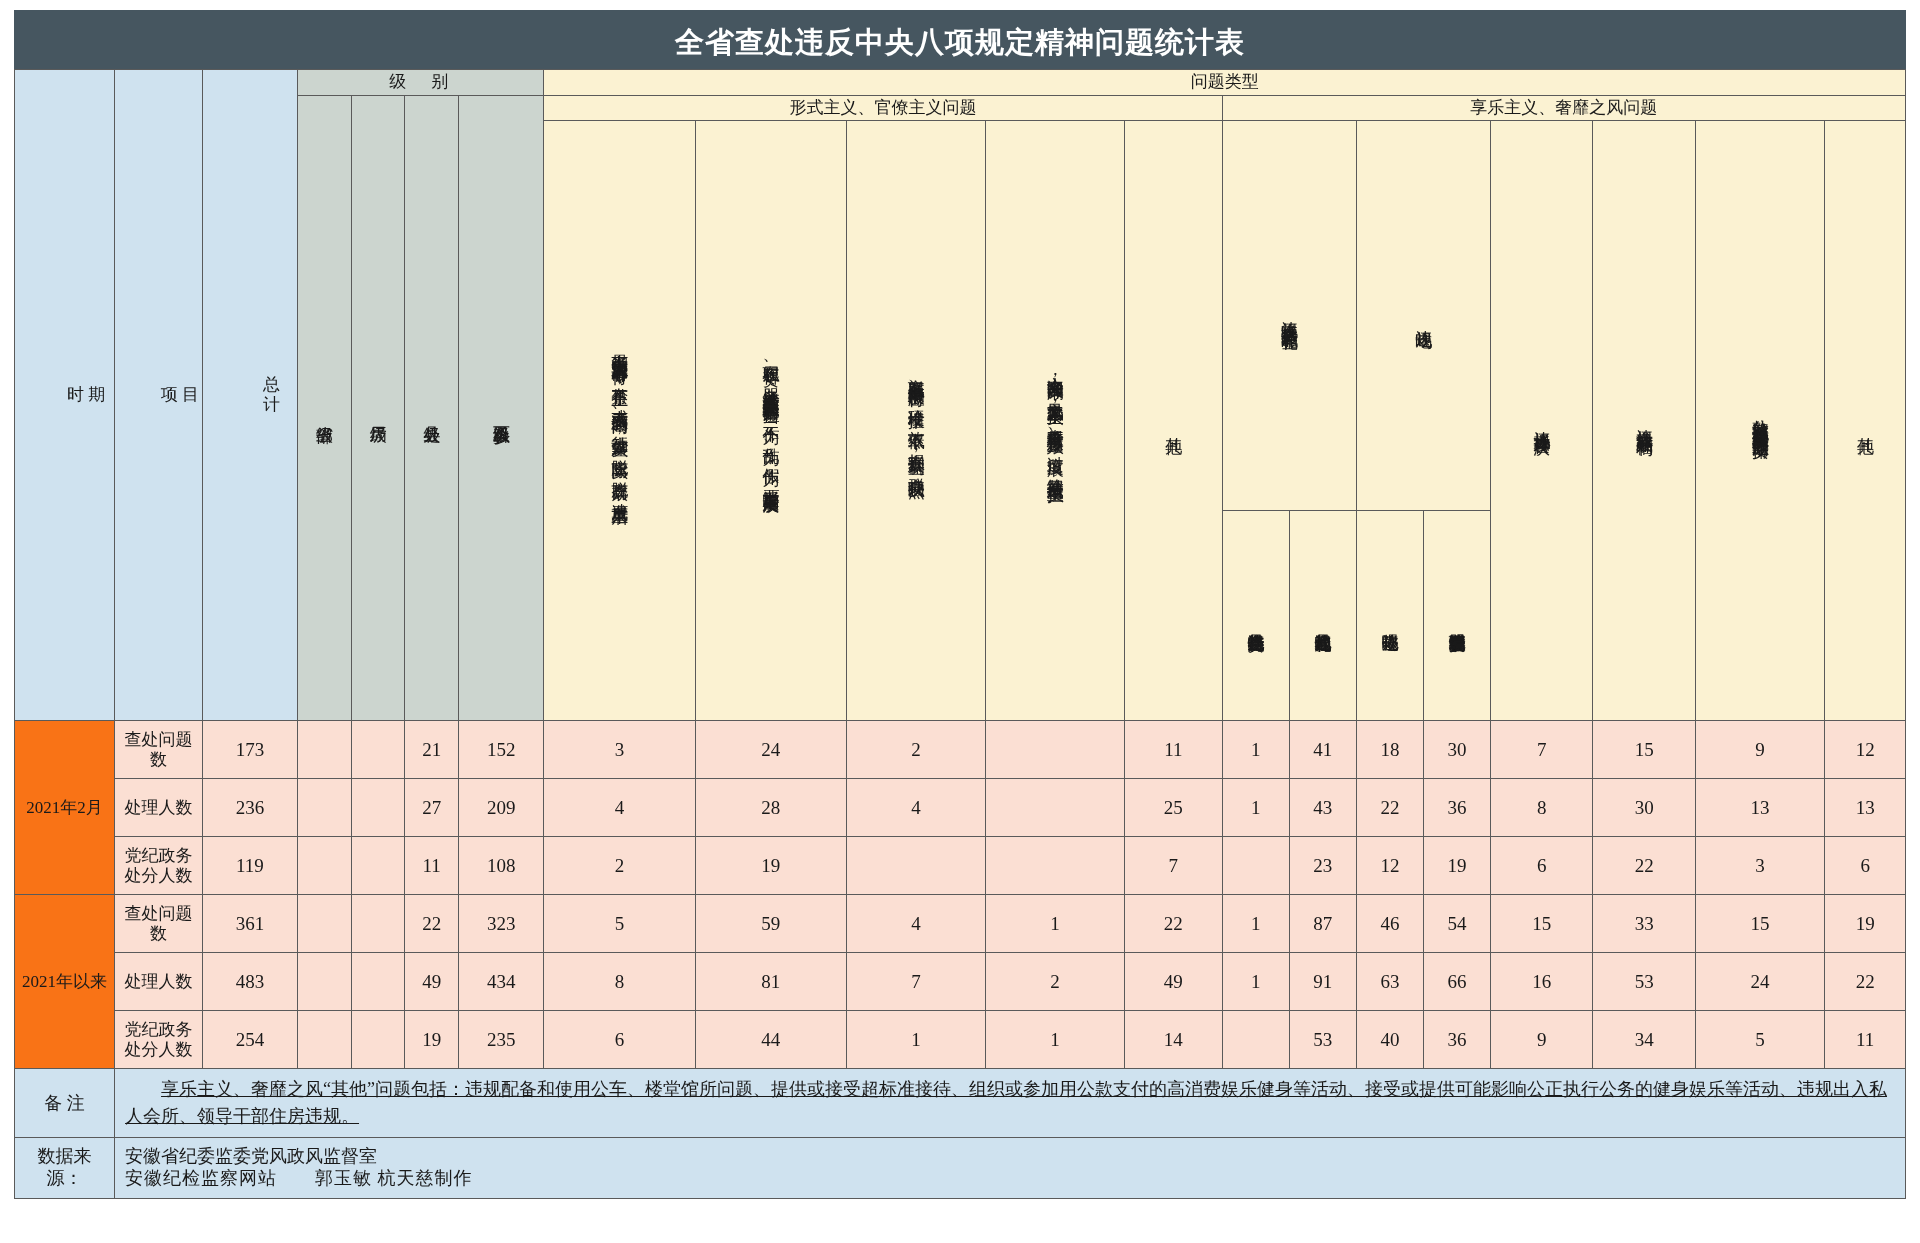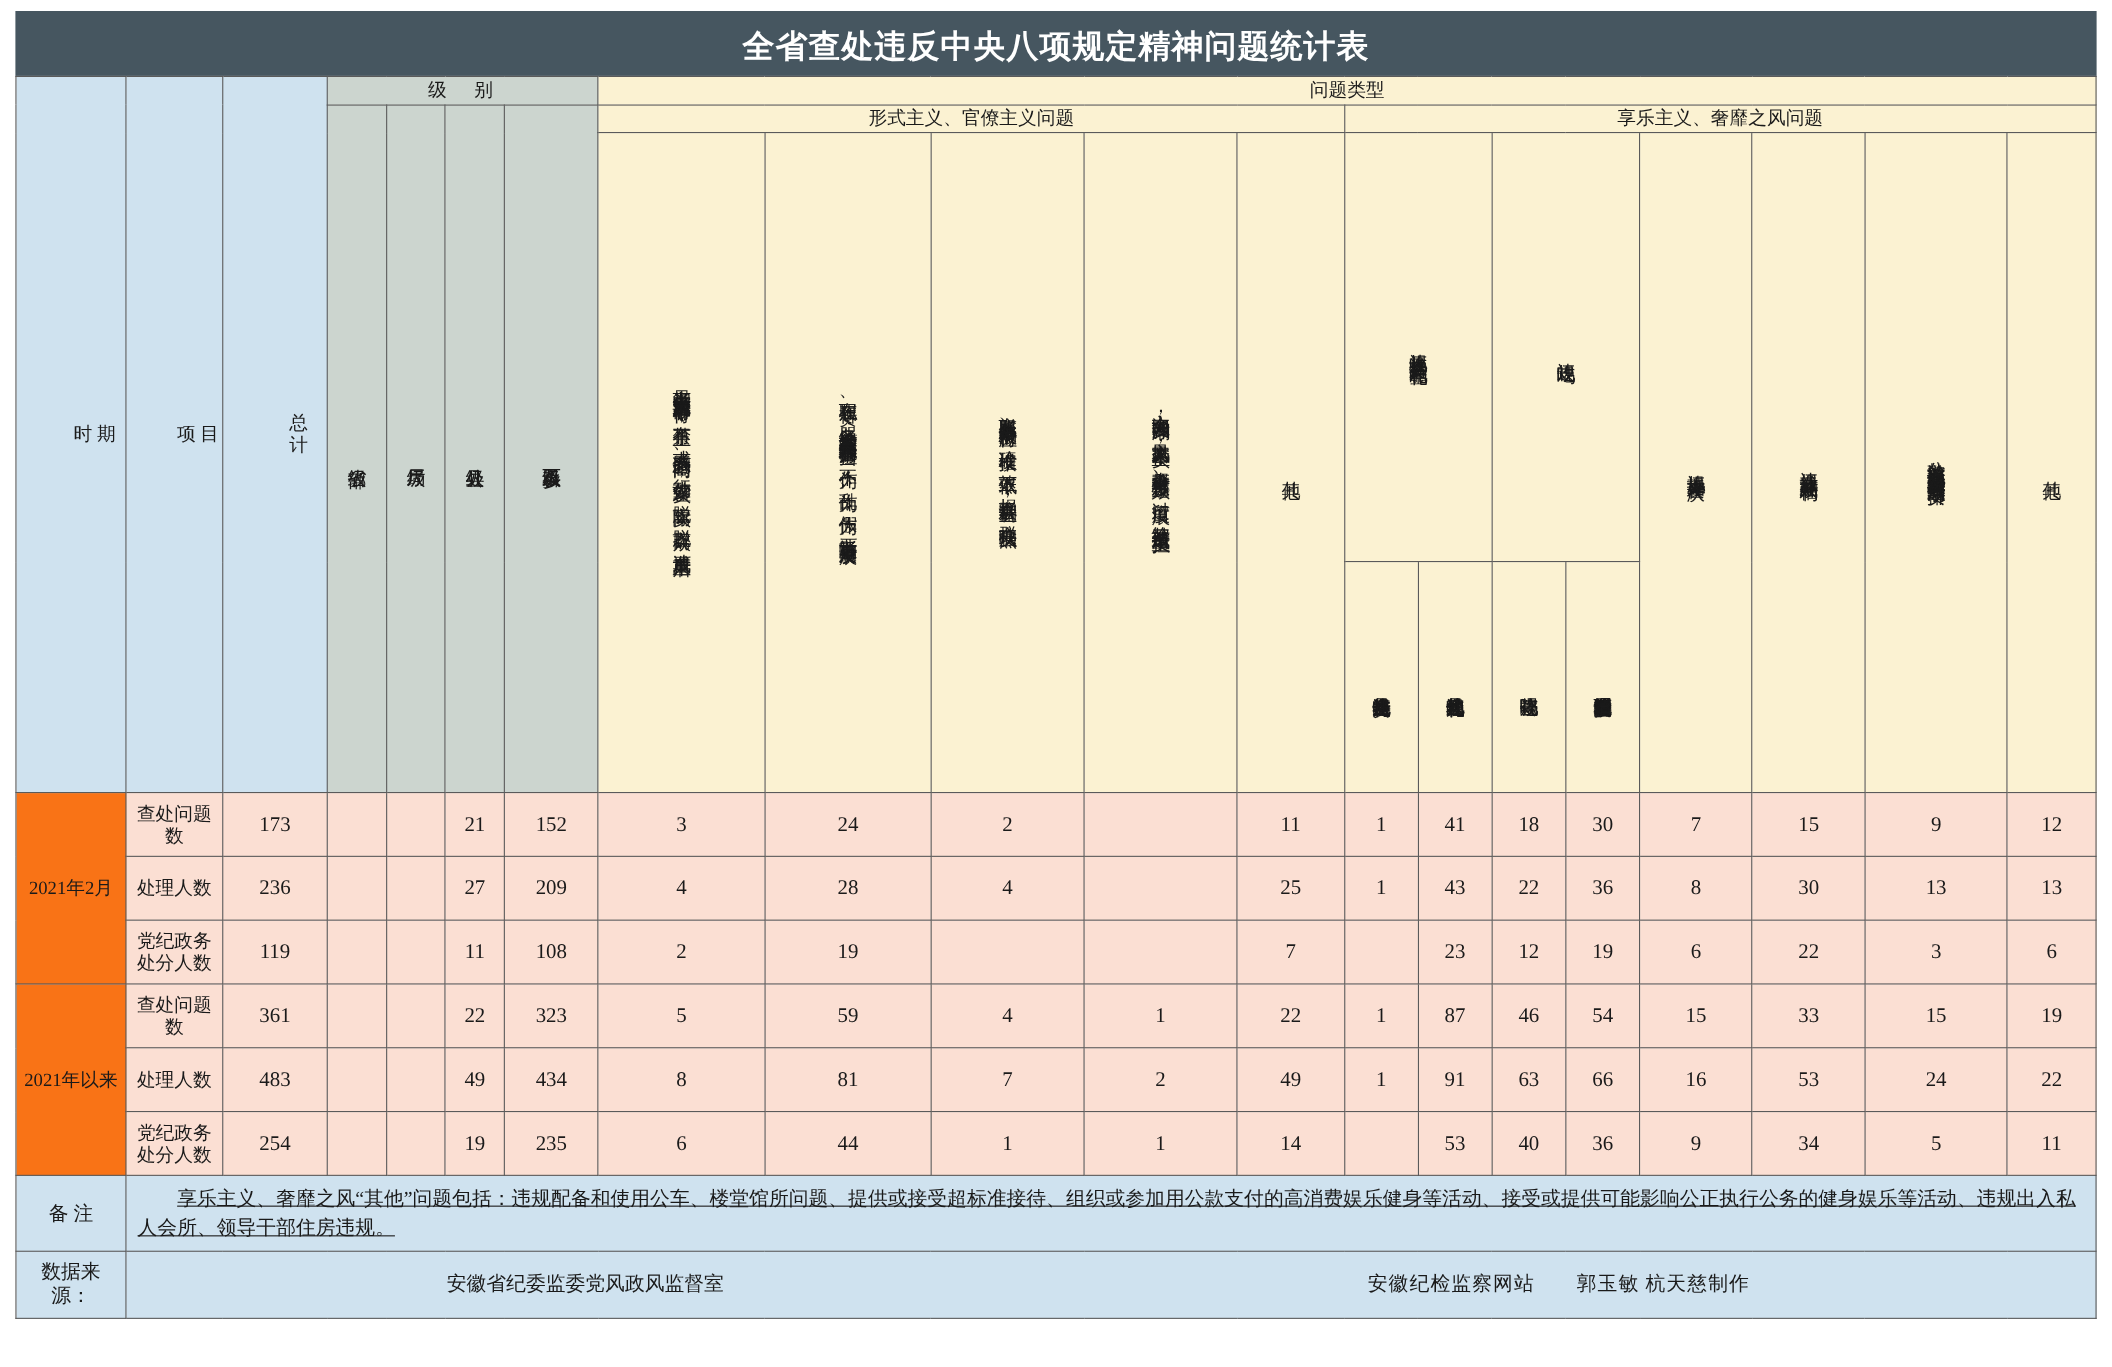--- a/index.html
+++ b/index.html
@@ -81,20 +81,21 @@
   .src-row td{
     background:#cfe2ef;
     font-size:18px;
     padding:8px 10px;
   }
   .src-label{text-align:center;}
   .src-inner{
     display:flex;
     width:100%;
     align-items:flex-start;
+    flex-direction:column;
   }
   .src-left{flex:0 0 46%;text-align:center;}
   .src-right{flex:1;text-align:center;letter-spacing:1px;}
   .two-line{line-height:1.2;}
 </style>
 </head>
 <body>
 
 <div class="page">
 

